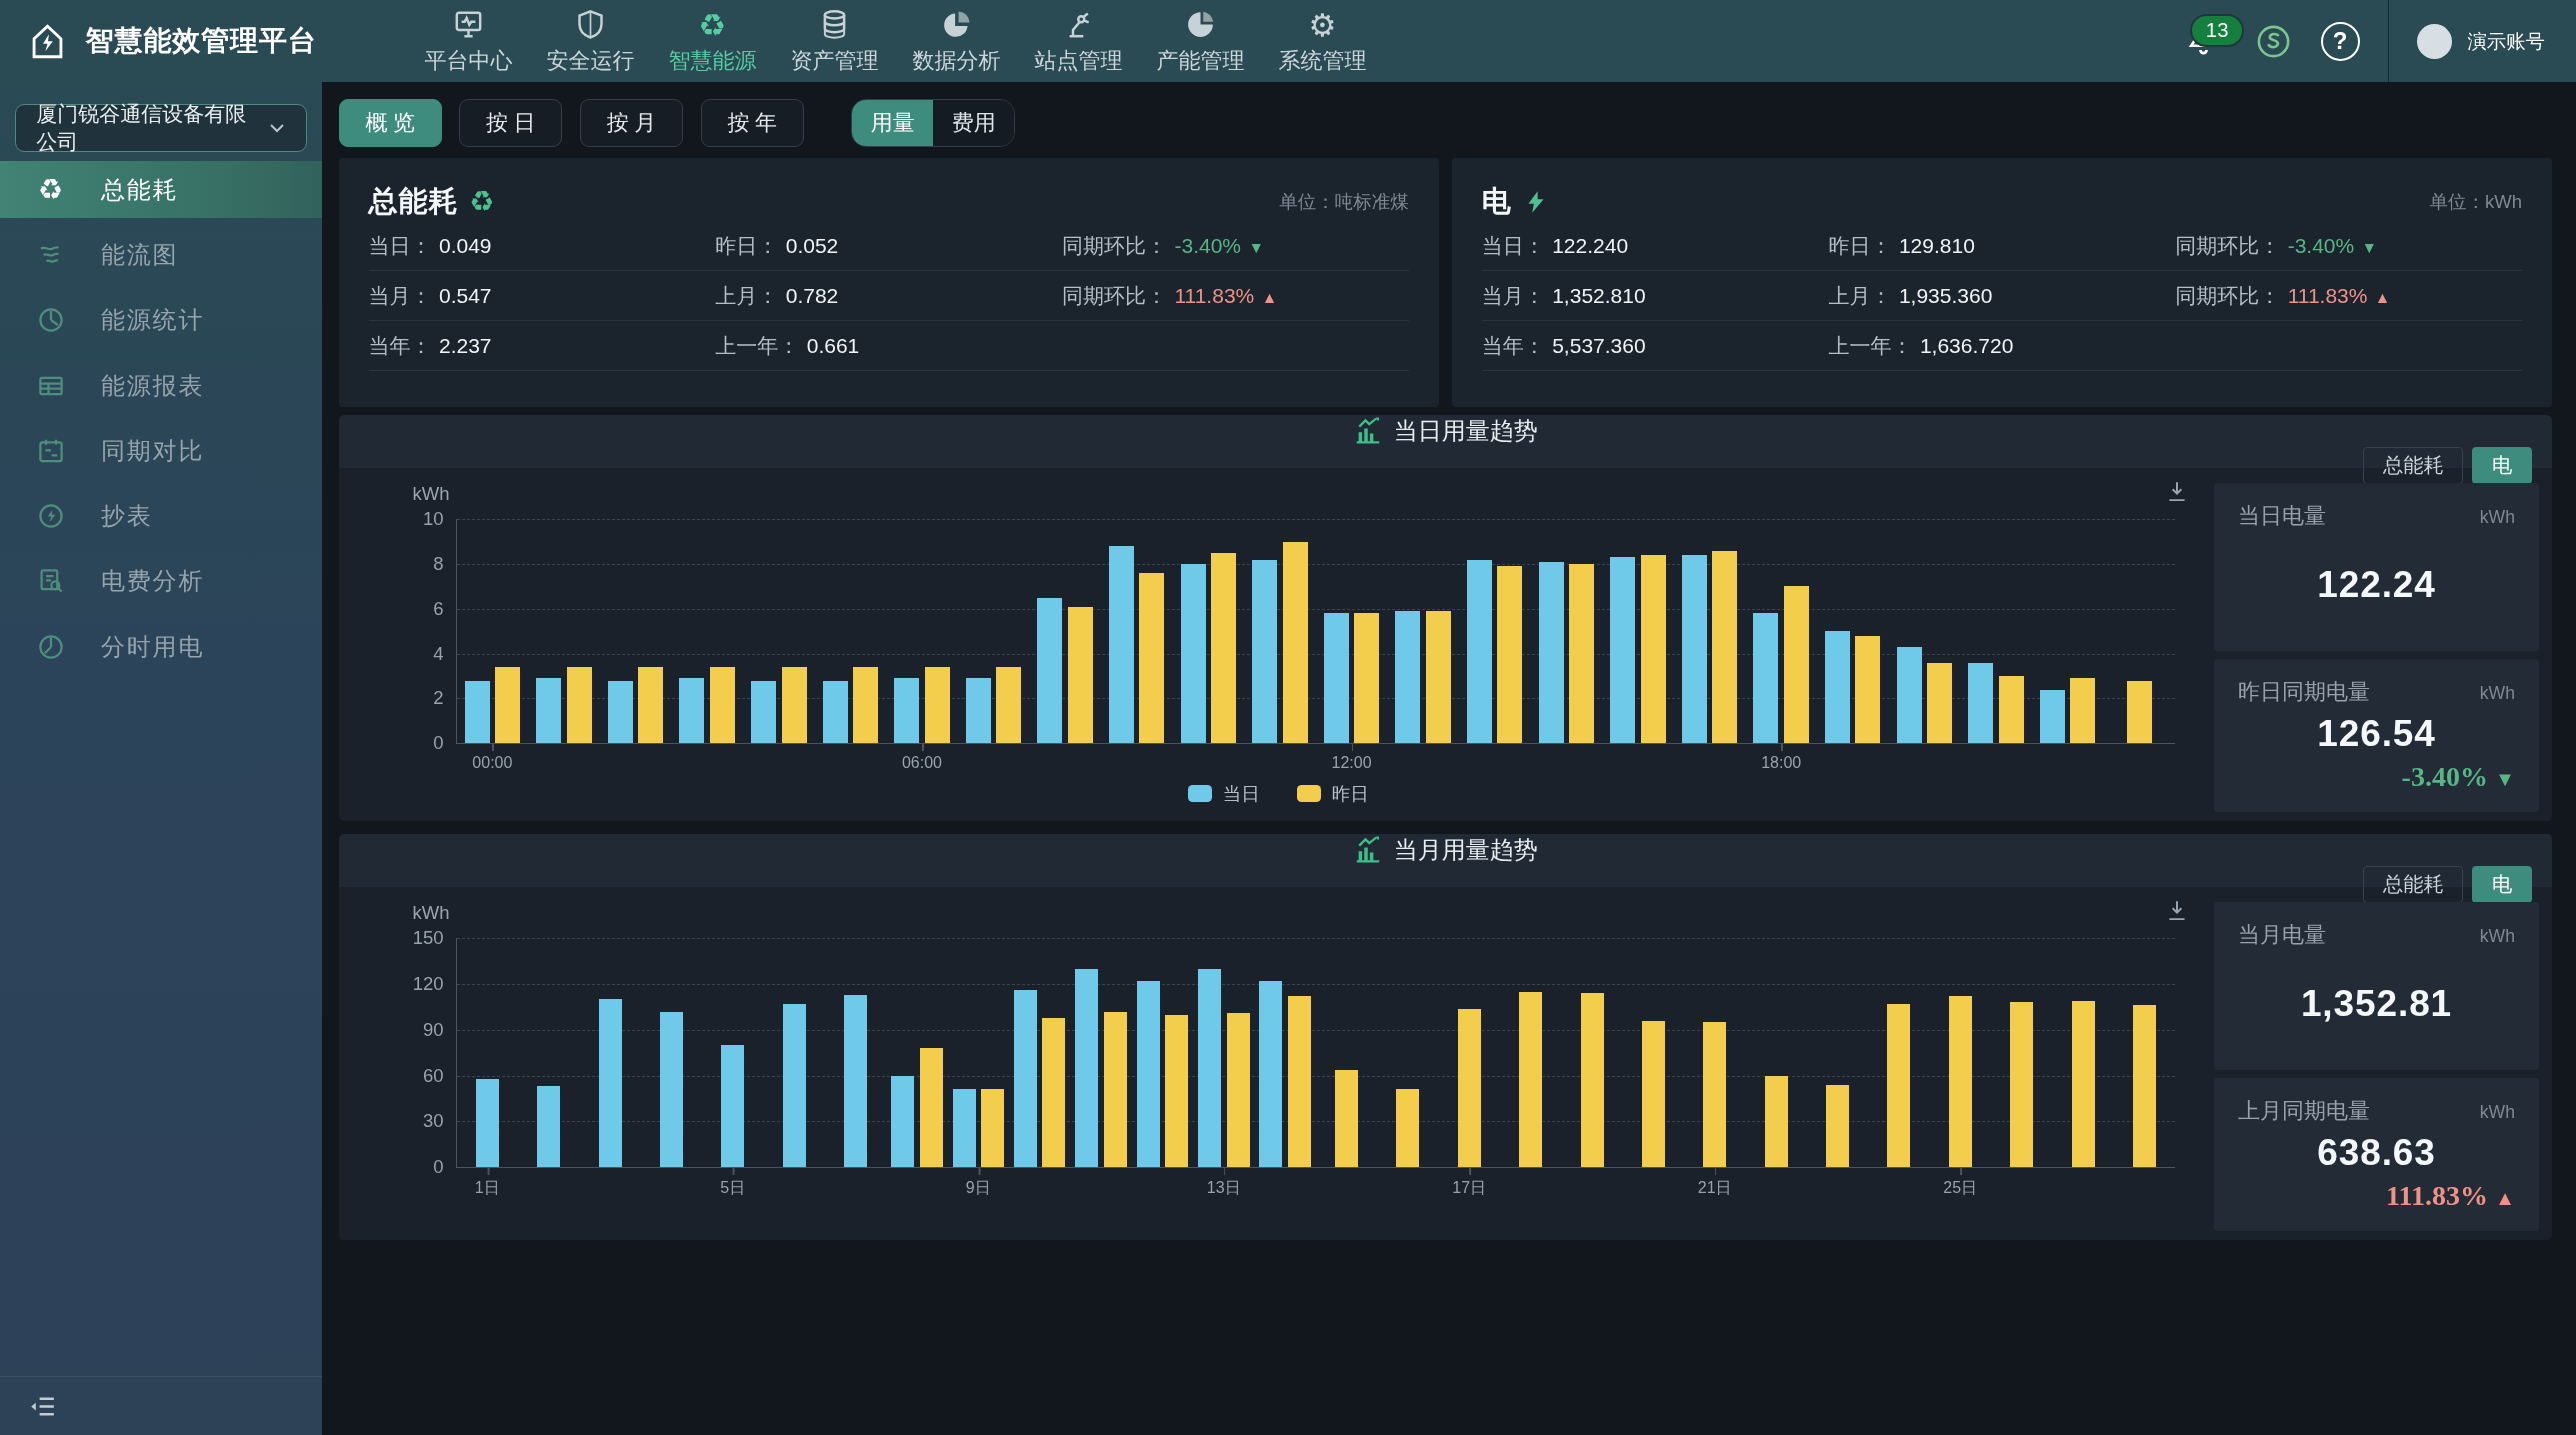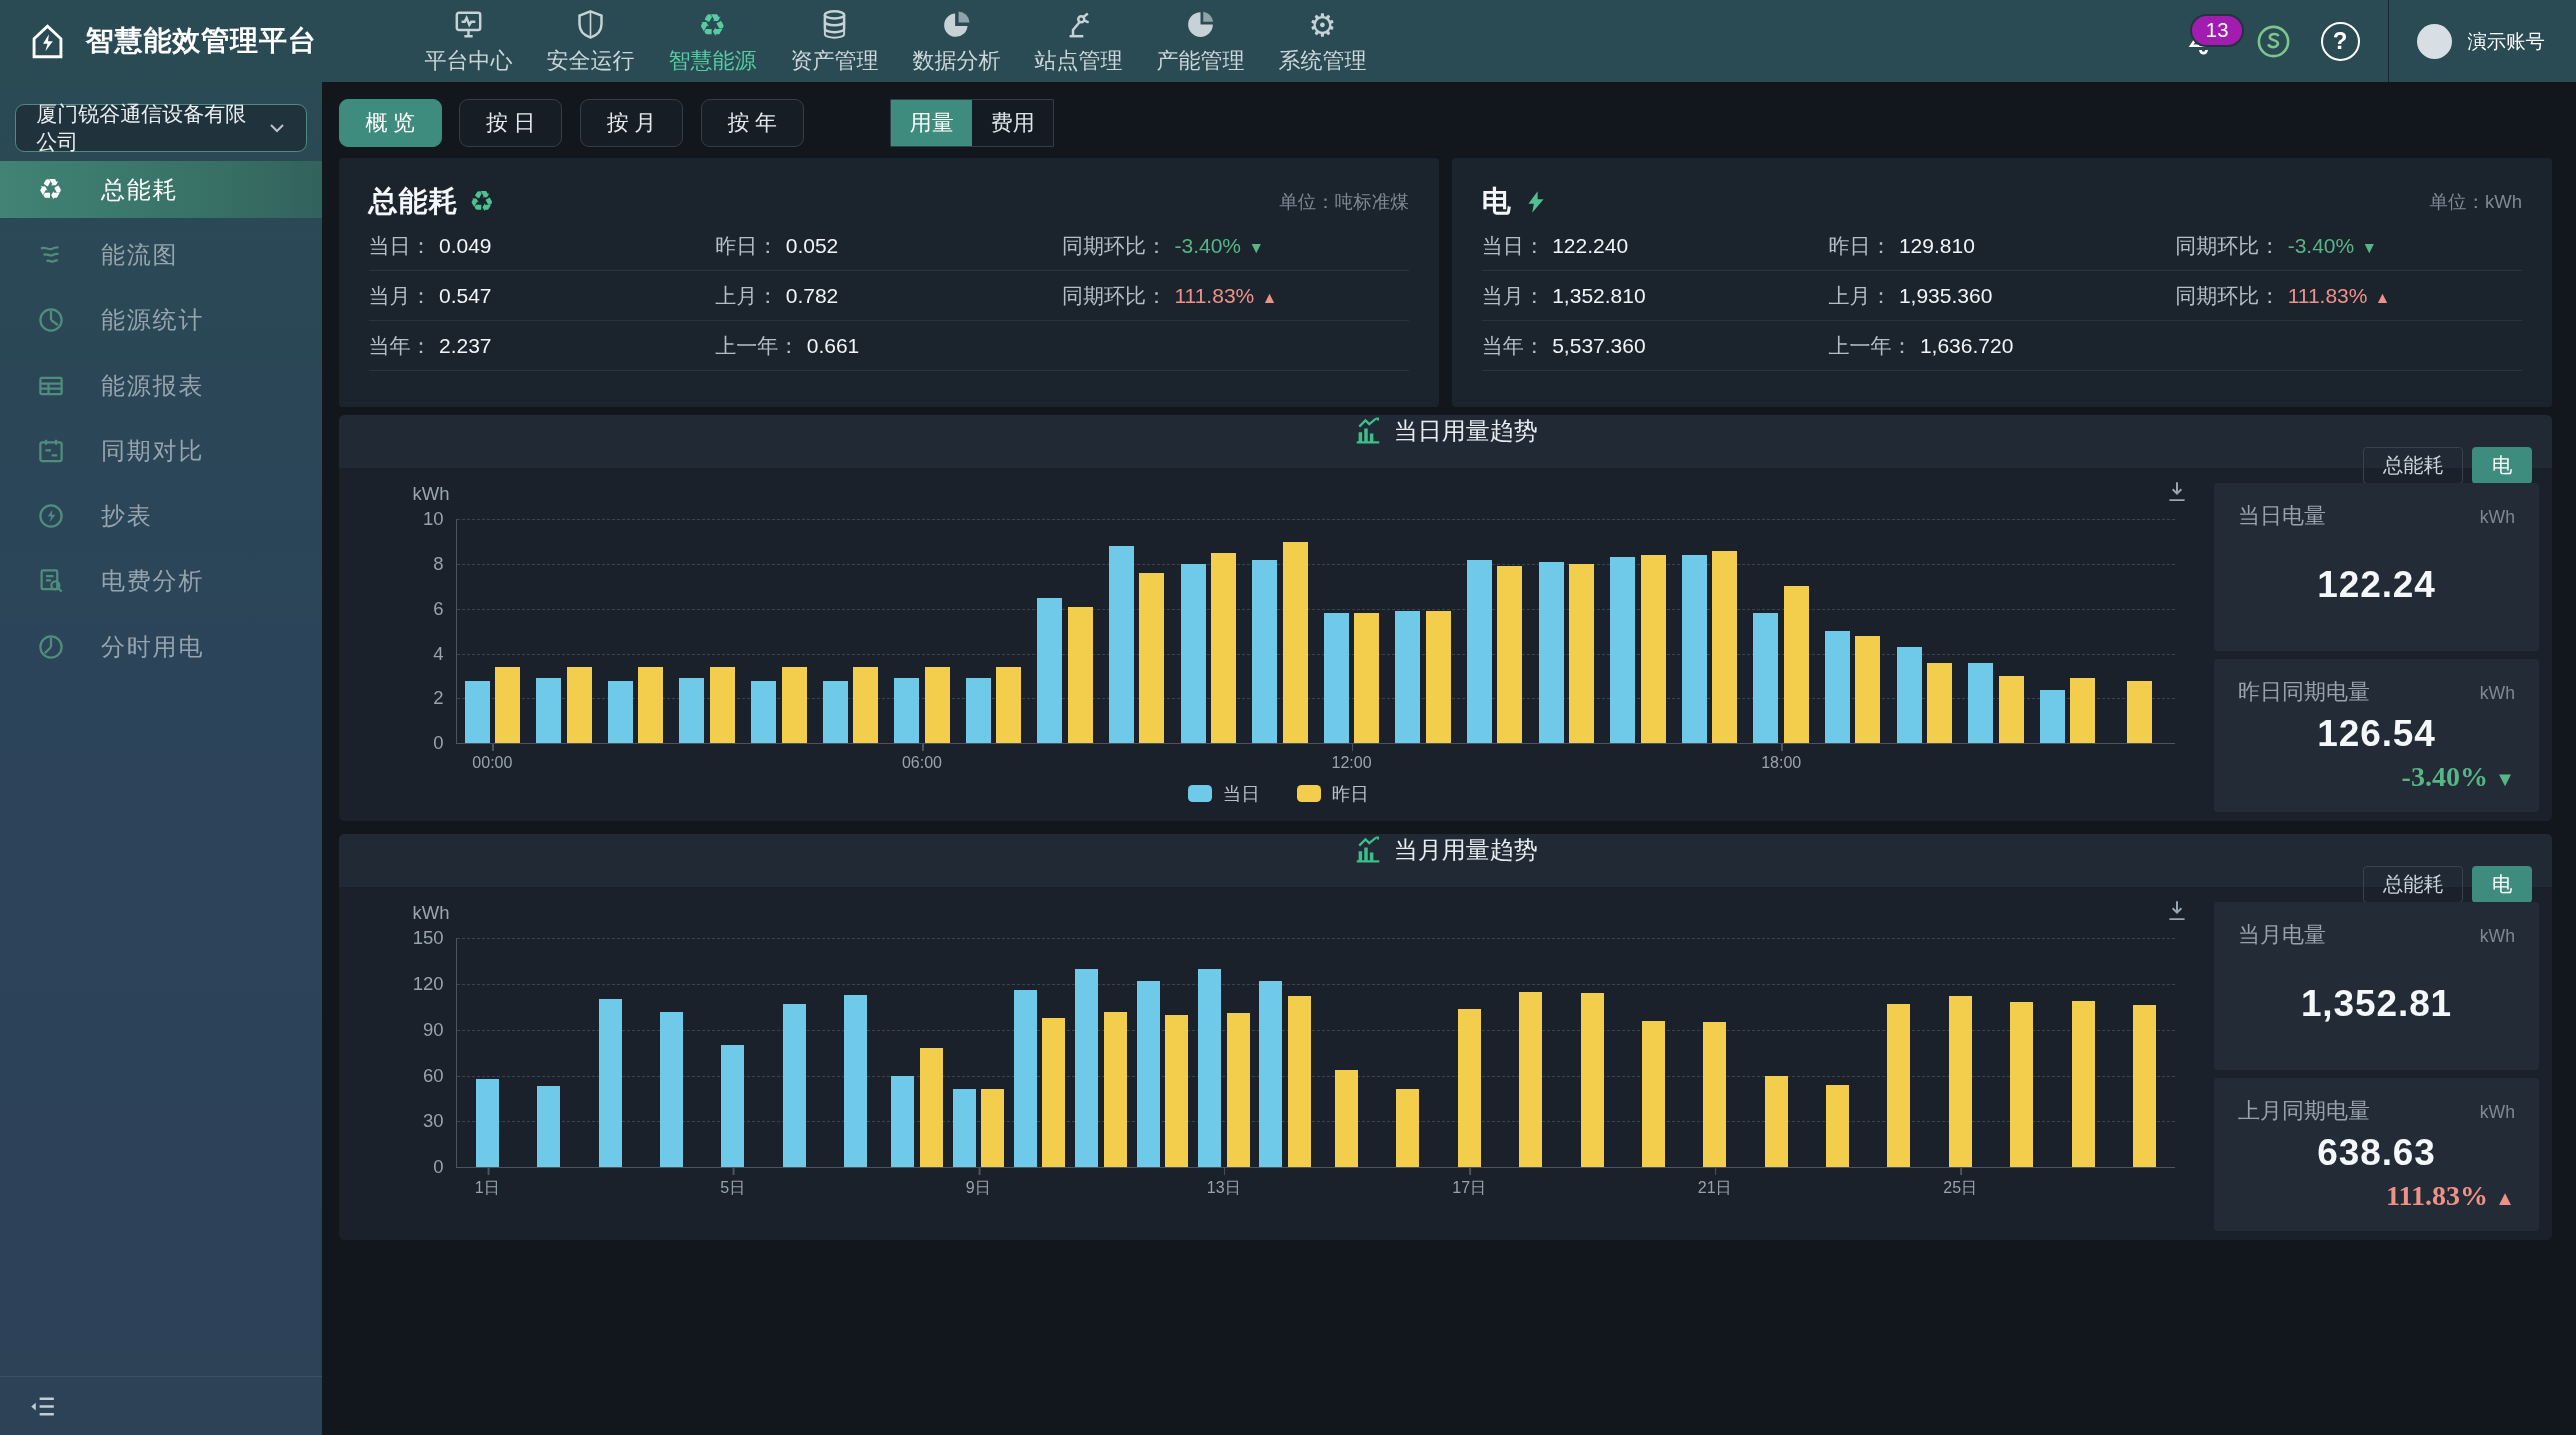--- a/index.html
+++ b/index.html
@@ -13,21 +13,21 @@
   .brand-title { color:#FFFFFF; font-size:28px; font-weight:700; margin-left:16.6px; letter-spacing:0.9px; }
   .topnav { display:flex; align-items:center; margin-left:102px; gap:33px; }
   .nav-item { display:flex; flex-direction:column; align-items:center; gap:5.5px; min-width:89px; cursor:pointer; color:#CBD6DA; }
   .nav-item .nav-ic { height:35px; display:flex; align-items:flex-end; justify-content:center; color:#C6D2D6; }
   .nav-item .nav-label { font-size:22px; }
   .nav-item.active { color:#57CBA2; }
   .nav-item.active .nav-ic { color:#57CBA2; }
   .nav-glyph { font-size:31px; line-height:1; }
   .topbar-right { margin-left:auto; display:flex; align-items:center; padding-right:31px; gap:28px; }
   .bell-wrap { position:relative; width:41px; height:46px; }
-  .badge { position:absolute; top:-3.7px; left:5.5px; min-width:54px; height:33px; background:#a21caf; border:2.8px solid #22343C; border-radius:18.5px; color:#fff; font-size:20.3px; display:flex; align-items:center; justify-content:center; padding:0 9.2px; }
+  .badge { position:absolute; top:-3.7px; left:5.5px; min-width:54px; height:33px; background:#15803d; border:2.8px solid #22343C; border-radius:18.5px; color:#fff; font-size:20.3px; display:flex; align-items:center; justify-content:center; padding:0 9.2px; }
   .round-ic { width:39px; height:39px; border-radius:50%; display:flex; align-items:center; justify-content:center; }
   .help-ic { border:2.8px solid #fff; color:#fff; font-size:24px; font-weight:700; }
   .tb-divider { width:1.8px; height:82px; background:rgba(0,0,0,0.45); }
   .account { display:flex; align-items:center; gap:15px; }
   .avatar { width:35px; height:35px; border-radius:50%; background:#D8DFE4; }
   .account-name { color:#FFFFFF; font-size:19.4px; }
 
   
   .layout { display:flex; height:1353px; }
   .sidebar { position:relative; flex:0 0 322px; background:linear-gradient(180deg,#2A4A54 0%,#2C445A 45%,#2D4157 100%); }
@@ -41,21 +41,21 @@
   .menu-item.active .m-ic { color:#FFFFFF; }
   .menu-item.active .m-label { color:#FFFFFF; }
   .m-glyph { font-size:28px; line-height:1; }
   .sidebar-footer { position:absolute; left:0; right:0; bottom:0; height:59px; border-top:1.8px solid #3A5160; display:flex; align-items:center; padding-left:28px; }
 
   
   .main { flex:1; padding:16.6px 24px 0 16.6px; }
   .filter-row { display:flex; align-items:center; gap:17.6px; }
   .fbtn { height:48px; padding:0 20.3px; background:#161D25; border:1.8px solid #333E4A; border-radius:9px; color:#E3E9EE; font-size:22px; letter-spacing:5.5px; text-indent:5.5px; display:flex; align-items:center; cursor:pointer; }
   .fbtn.active { background:#3D8C7D; border-color:#3D8C7D; color:#FFFFFF; }
-  .toggle-group { display:flex; margin-left:69px; border:1.8px solid #333E4A; border-radius:1px; overflow:hidden; }
+  .toggle-group { display:flex; margin-left:30px; border:1.8px solid #333E4A; border-radius:15px; overflow:hidden; }
   .tseg { width:81px; height:46px; display:flex; align-items:center; justify-content:center; font-size:22px; color:#DFE6EB; background:#141B23; cursor:pointer; }
   .tseg.active { background:#3D8C7D; color:#FFFFFF; }
 
   
   .cards-row { display:flex; gap:13px; margin-top:11px; }
   .card { flex:1; height:249px; background:#1B232C; border-radius:3.7px; padding:24px 30px 0 30px; }
   .card-head { display:flex; align-items:center; }
   .card-title { color:#F4F7F9; font-size:29px; font-weight:700; letter-spacing:0.9px; }
   .card-title-ic { margin-left:11px; color:#4FC08F; font-size:28px; line-height:1; display:flex; align-items:center; }
   .card-unit { margin-left:auto; color:#7E8994; font-size:18.5px; }

